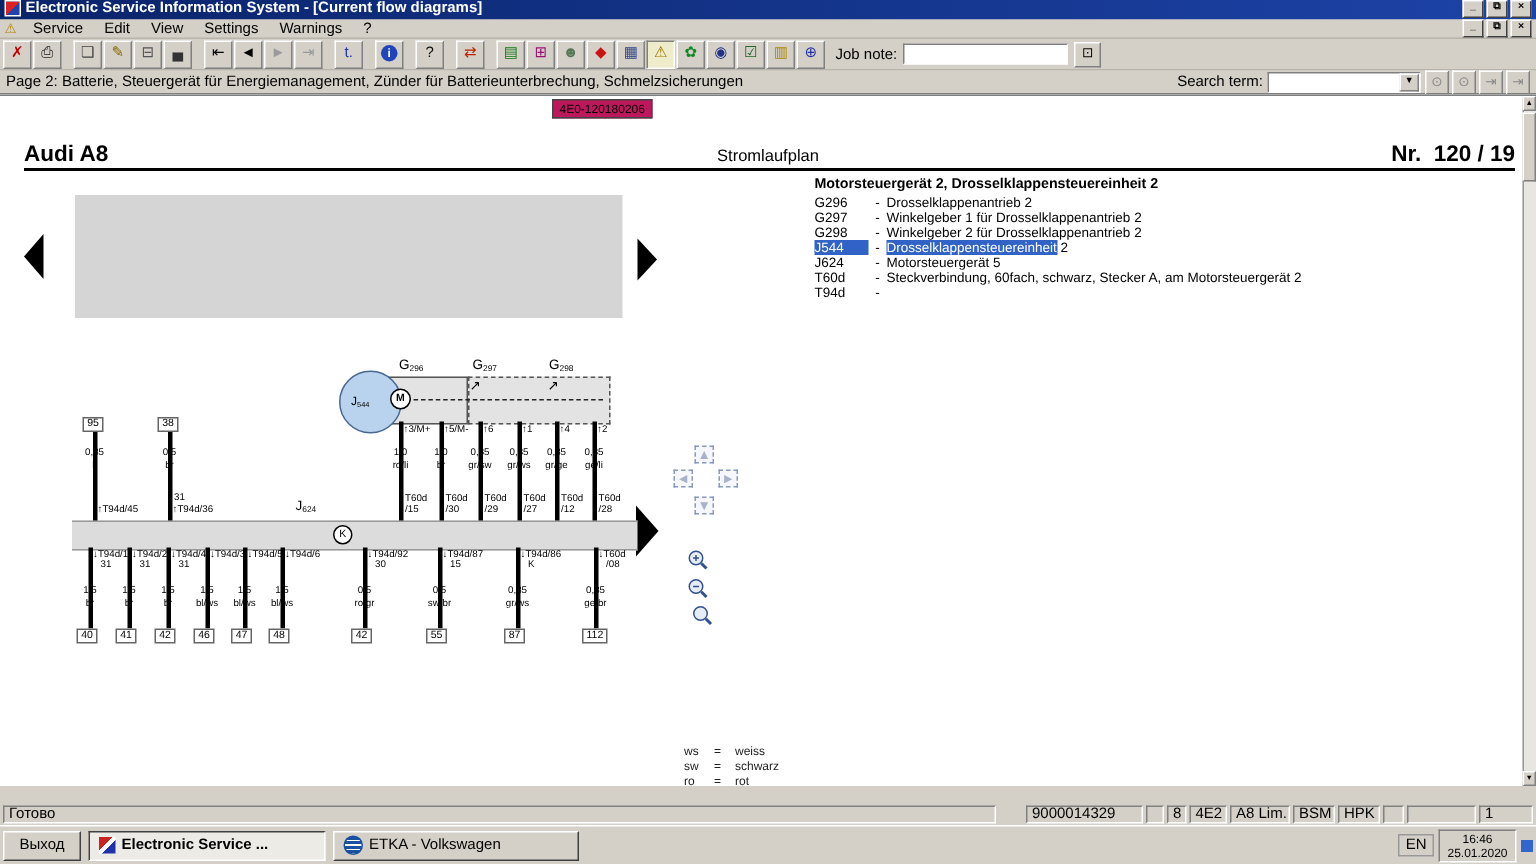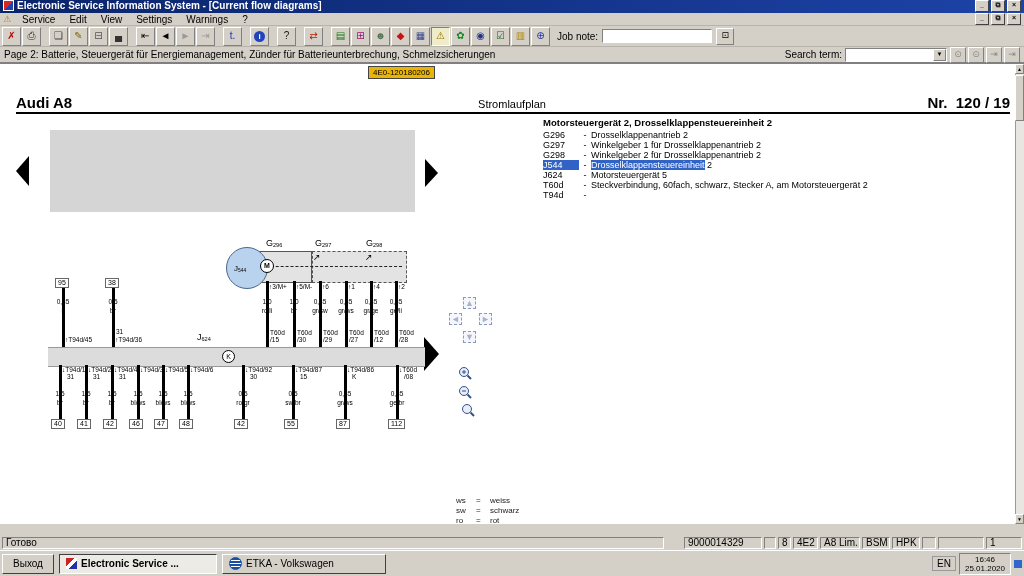--- a/index.html
+++ b/index.html
@@ -41,21 +41,21 @@
   .searcharea{margin-left:auto;display:flex;align-items:center;gap:3px;font-size:10px}
   .combo{width:100px;height:12px;background:#fff;border:1px solid;border-color:#808080 #fff #fff #808080;
          display:flex;align-items:center}
   .combo .carrow{margin-left:auto;width:11px;height:10px;background:#d4d0c8;border:1px solid;
                  border-color:#fff #808080 #808080 #fff;font-size:6px;line-height:9px;text-align:center}
   .sbtn{width:14px;height:14px;background:#d4d0c8;border:1px solid;border-color:#fff #808080 #808080 #fff;
         font-size:9px;line-height:12px;text-align:center;color:#888}
 
   
   .content{left:0;top:63px;width:1024px;height:461px;background:#fff;border-top:1px solid #808080;box-sizing:border-box}
-  .callout{left:368px;top:66px;border:1px solid #444;background:#eab308;font-size:8px;height:11px;
+  .callout{left:368px;top:66px;border:1px solid #444;background:#be185d;font-size:8px;height:11px;
            line-height:11px;padding:0 4px;white-space:nowrap}
   .hdr-model{left:16px;top:94px;font-size:15px;font-weight:bold}
   .hdr-type{left:0;top:98px;width:1024px;text-align:center;font-size:11px}
   .hdr-num{left:890px;top:94px;width:120px;text-align:right;font-size:15px;font-weight:bold;white-space:pre}
   .hdr-rule{left:16px;top:112px;width:994px;height:2px;background:#000}
 
   
   .legend{left:543px;top:118px;width:470px;font-size:9px;line-height:10px}
   .legend .ltitle{font-weight:bold;font-size:9.5px;margin-bottom:2px}
   .lrow{display:flex;white-space:nowrap}

